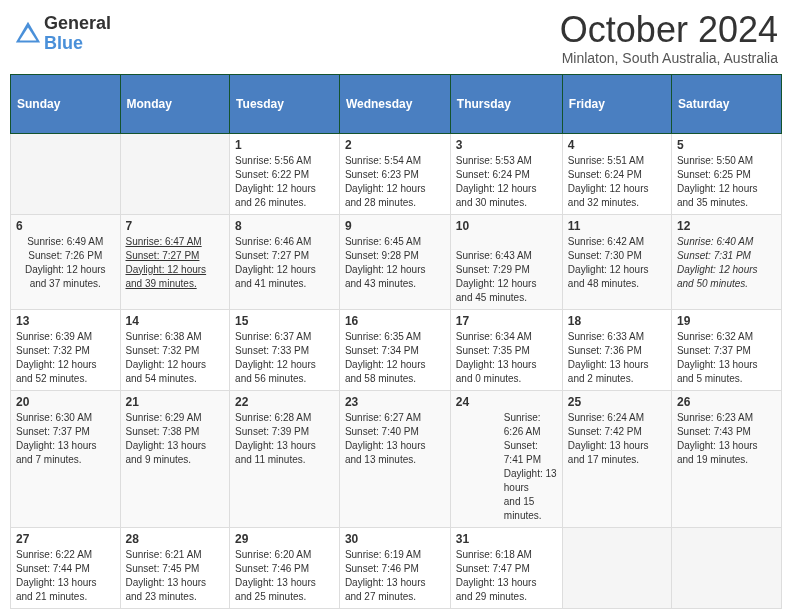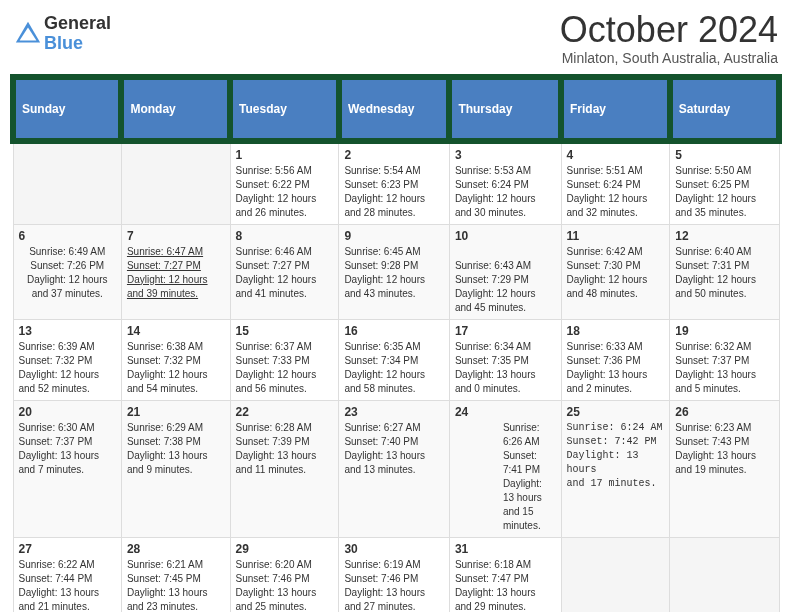--- a/index.html
+++ b/index.html
@@ -60,21 +60,21 @@
       border-collapse: collapse;
       border: 1px solid #ccc;
     }
     .calendar th {
       background-color: #4a7fc1;
       color: #fff;
       font-size: 12px;
       font-weight: bold;
       padding: 22px 6px;
       text-align: left;
-      border: 6px solid #14532d;
+      border: 1px solid #14532d;
     }
     .calendar td {
       vertical-align: top;
       padding: 4px 5px;
       border: 1px solid #ddd;
       width: 113px;
       min-height: 80px;
       background: #fff;
       font-size: 10px;
       color: #333;
@@ -207,21 +207,21 @@
         </td>
         <td>
           <span class="day-number">11</span>
           <div class="day-info" style="white-space: pre-line;">Sunrise: 6:42 AM
 Sunset: 7:30 PM
 Daylight: 12 hours
 and 48 minutes.</div>
         </td>
         <td>
           <span class="day-number">12</span>
-          <div class="day-info" style="white-space: pre-line;">Sunrise: 6:40 AM
+          <div class="day-info" style="white-space: pre-line; font-style: italic;">Sunrise: 6:40 AM
 Sunset: 7:31 PM
 Daylight: 12 hours
 and 50 minutes.</div>
         </td>
       </tr>
       <tr>
         <td>
           <span class="day-number">13</span>
           <div class="day-info" style="white-space: pre-line;">Sunrise: 6:39 AM
 Sunset: 7:32 PM
@@ -302,21 +302,21 @@
         </td>
         <td>
           <span class="day-number">24</span>
           <div class="day-info" style="white-space: pre-line; margin-left: 48px;">Sunrise: 6:26 AM
 Sunset: 7:41 PM
 Daylight: 13 hours
 and 15 minutes.</div>
         </td>
         <td>
           <span class="day-number">25</span>
-          <div class="day-info" style="white-space: pre-line; font-family: Liberation Mono, monospace;">Sunrise: 6:24 AM
+          <div class="day-info" style="white-space: pre-line;">Sunrise: 6:24 AM
 Sunset: 7:42 PM
 Daylight: 13 hours
 and 17 minutes.</div>
         </td>
         <td>
           <span class="day-number">26</span>
           <div class="day-info" style="white-space: pre-line;">Sunrise: 6:23 AM
 Sunset: 7:43 PM
 Daylight: 13 hours
 and 19 minutes.</div>

